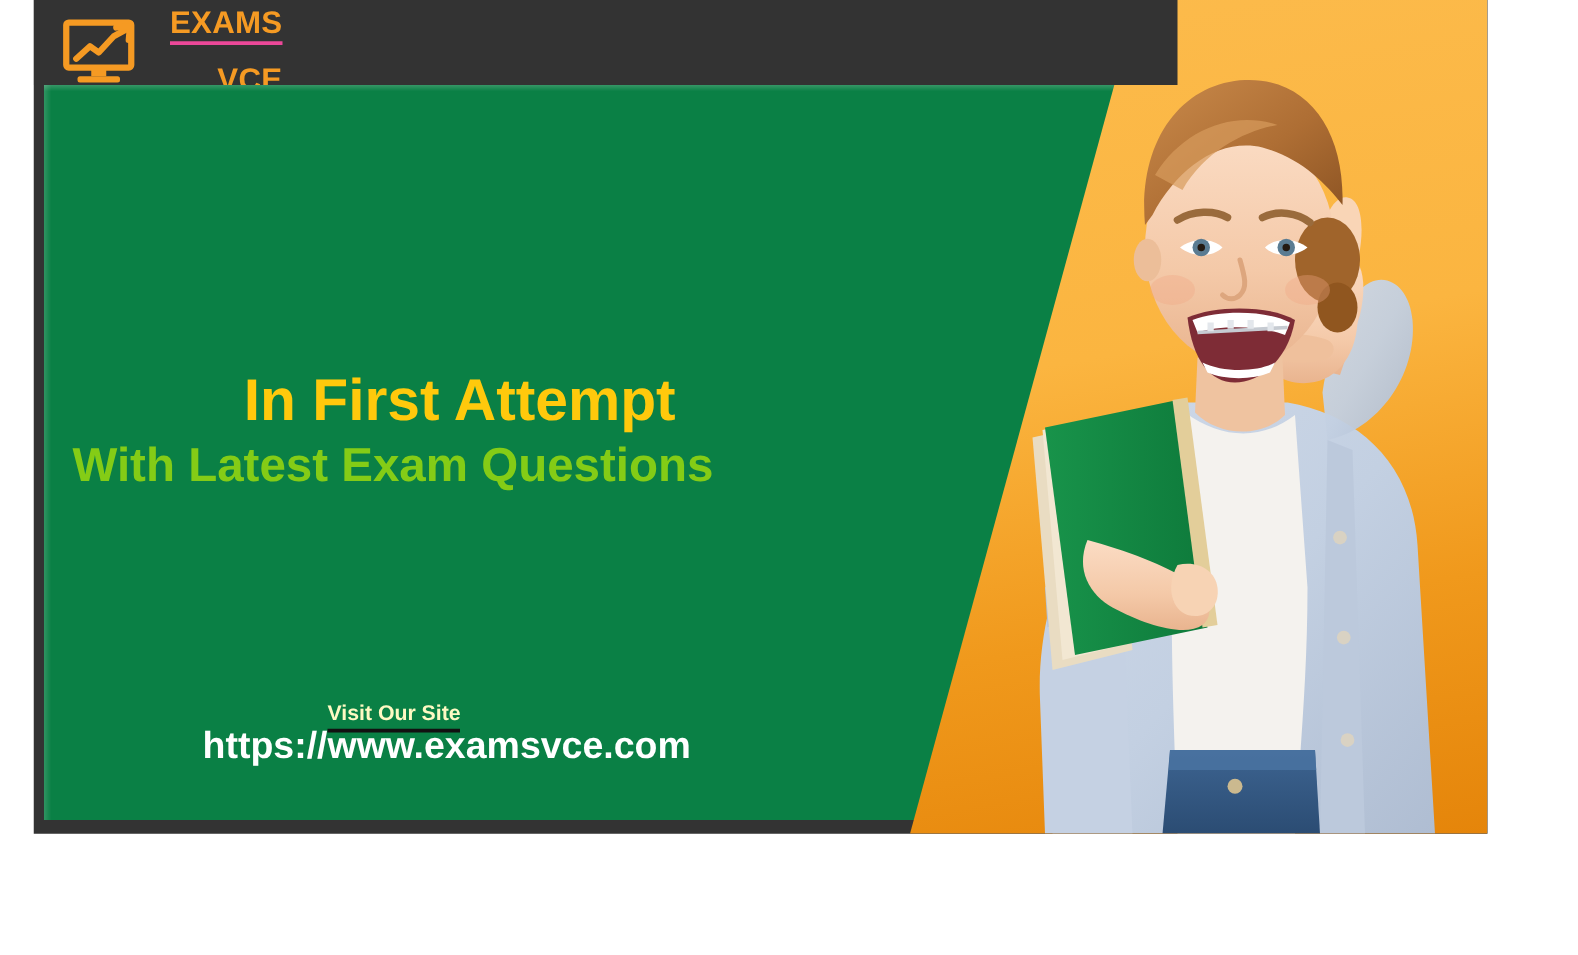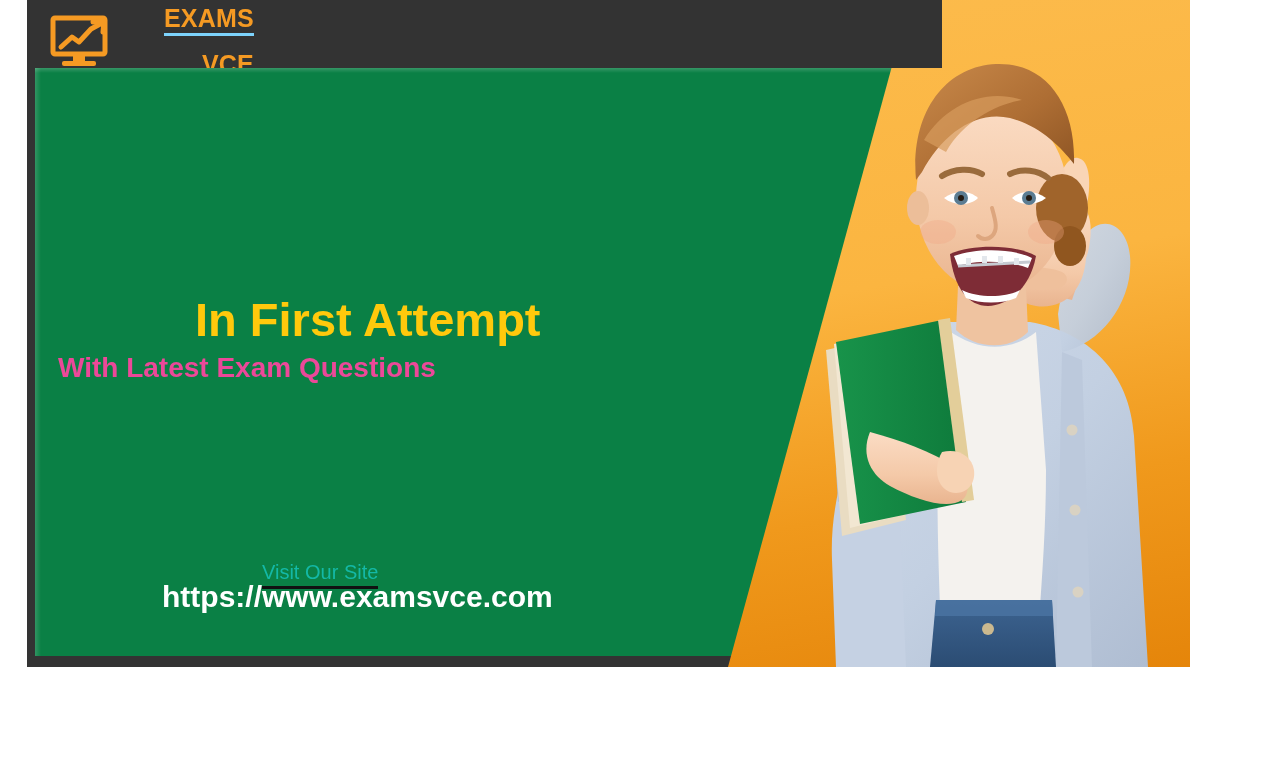--- a/index.html
+++ b/index.html
@@ -50,23 +50,22 @@
     display: flex;
     flex-direction: column;
     align-items: flex-end;
     line-height: 1;
     color: #F59A23;
   }
   .logo-exams {
     font-size: 25px;
     font-weight: 700;
     letter-spacing: .2px;
-    border-bottom: 3px solid #7dd3fc;
+    border-bottom: 3px solid #ec4899;
     padding-bottom: 2px;
-    margin-left: 28px;
   }
   .logo-vce {
     font-size: 25px;
     font-weight: 700;
     letter-spacing: .2px;
     margin-top: 16px;
   }
 
   
   .green-panel {
@@ -128,32 +127,32 @@
     left: 168px;
     top: 292px;
     color: #FFC90C;
     font-size: 47px;
     font-weight: 700;
     white-space: nowrap;
   }
   .tagline {
     left: 31px;
     top: 352px;
-    color: #ec4899;
-    font-size: 28px;
+    color: #84cc16;
+    font-size: 38px;
     font-weight: 700;
     white-space: nowrap;
   }
 
   .visit-link {
     left: 235px;
     top: 561px;
-    color: #14b8a6;
-    font-size: 20px;
-    font-weight: 400;
+    color: #fef9c3;
+    font-size: 17px;
+    font-weight: 700;
     text-decoration: none;
     border-bottom: 3px solid #111111;
     padding-bottom: 2px;
     white-space: nowrap;
   }
   .site-url {
     left: 135px;
     top: 580px;
     color: #ffffff;
     font-size: 30px;

